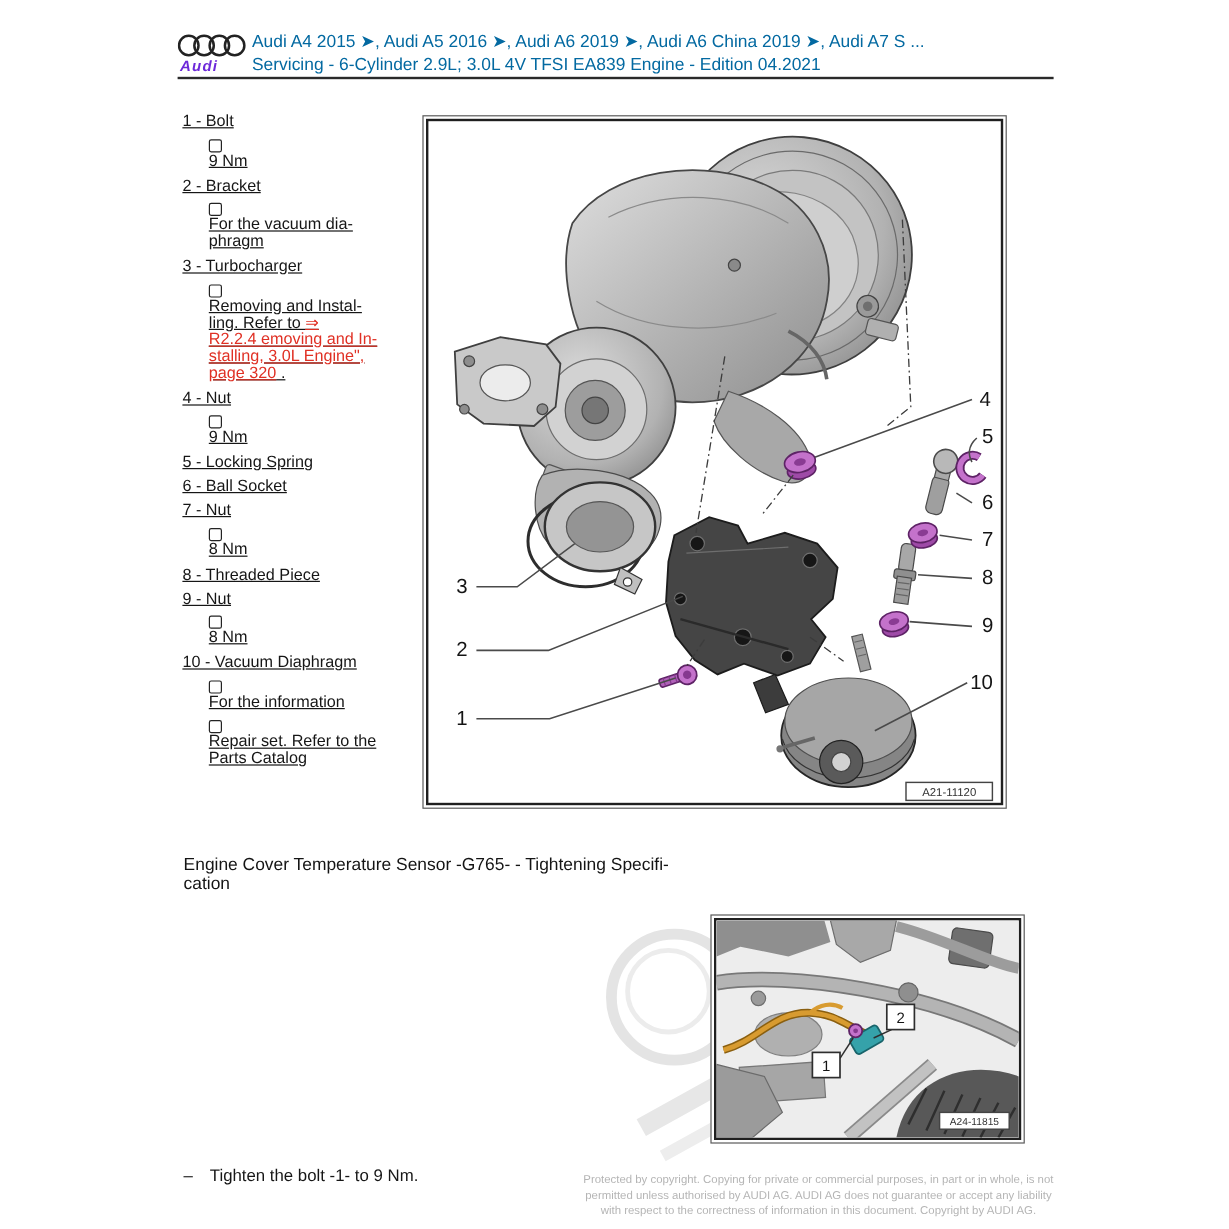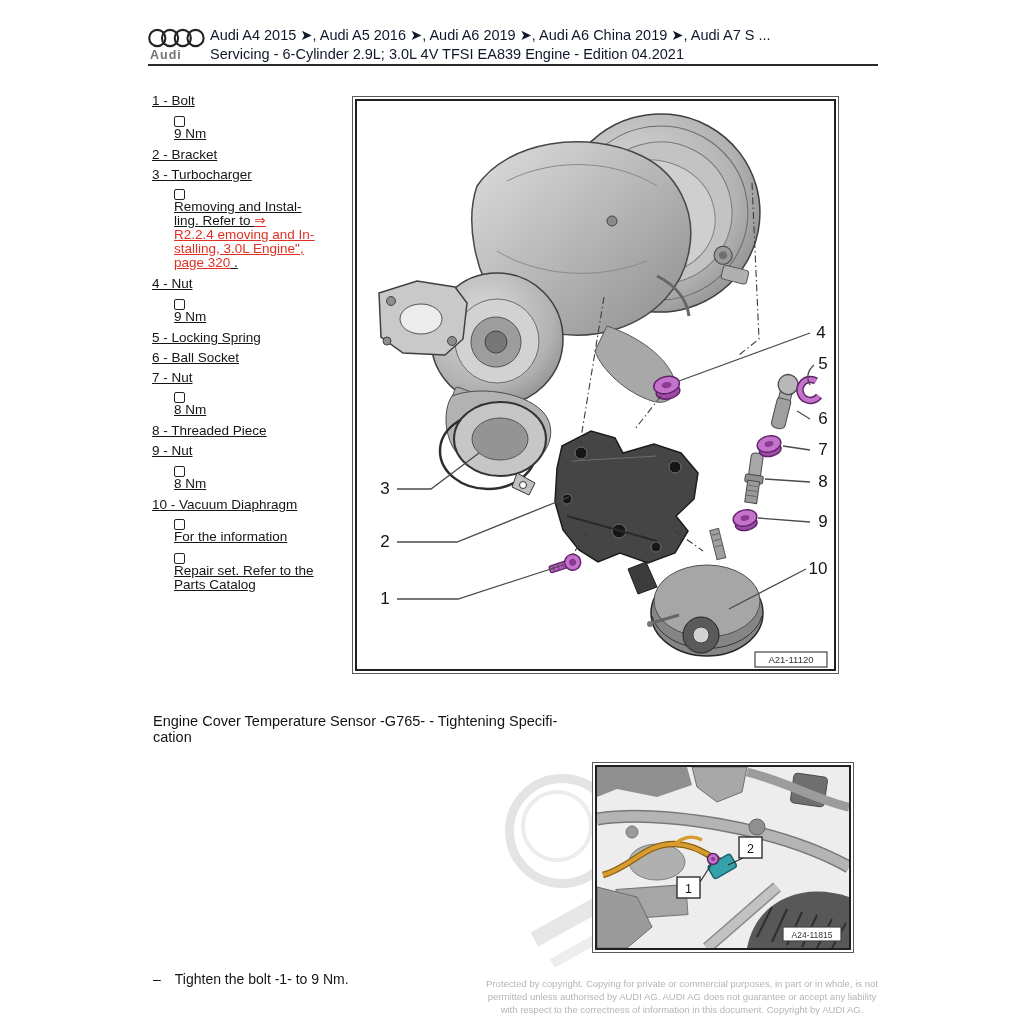--- a/index.html
+++ b/index.html
@@ -3,22 +3,22 @@
 <meta charset="utf-8">
 <style>
   html,body{margin:0;padding:0;}
   body{
     width:1024px;height:1024px;position:relative;background:#ffffff;
     font-family:"Liberation Sans","DejaVu Sans",sans-serif;color:#161616;
     overflow:hidden;
   }
   
   .logo-block{position:absolute;left:148px;top:27px;width:60px;}
-  .brand-word{font-weight:bold;font-size:12.5px;letter-spacing:1px;color:#737373;margin-top:-1px;margin-left:2px;}
-  .header-text{position:absolute;left:210px;top:26px;font-size:14.5px;line-height:18.5px;color:#0f172a;white-space:nowrap;}
+  .brand-word{font-weight:bold;font-size:12.5px;letter-spacing:1px;color:#6d28d9;margin-top:-1px;margin-left:2px;font-style:italic;}
+  .header-text{position:absolute;left:210px;top:26px;font-size:14.5px;line-height:18.5px;color:#0369a1;white-space:nowrap;}
   .header-rule{position:absolute;left:148px;top:64px;width:730px;height:2px;background:#2a2a2a;}
   
   .parts-list{position:absolute;left:152px;top:94px;width:205px;font-size:13.5px;line-height:14px;text-decoration:underline;}
   .part{margin-bottom:3px;}
   .part-label{margin-bottom:6px;white-space:nowrap;}
   .bullet{display:flex;margin-bottom:7px;padding-left:22px;flex-direction:column;}
   .cb{flex:0 0 auto;width:9px;height:9px;border:1.5px solid #232323;border-radius:2px;margin-top:1.5px;margin-right:9px;}
   .bullet-text{white-space:nowrap;}
   .red-link{color:#e03024;text-decoration:underline;cursor:pointer;}
   
@@ -68,20 +68,24 @@
 <div class="parts-list">
     <div class="part">
       <div class="part-label">1 - Bolt</div>
       <div class="bullet">
         <span class="cb"></span>
         <div class="bullet-text"><span>9 Nm</span></div>
       </div>
     </div>
     <div class="part">
       <div class="part-label">2 - Bracket</div>
+      <div class="bullet">
+        <span class="cb"></span>
+        <div class="bullet-text"><span>For the vacuum dia-</span><br><span>phragm</span></div>
+      </div>
     </div>
     <div class="part">
       <div class="part-label">3 - Turbocharger</div>
       <div class="bullet">
         <span class="cb"></span>
         <div class="bullet-text"><span>Removing and Instal-</span><br><span>ling. Refer to </span><span class="red-link">⇒</span><br><span class="red-link">R2.2.4 emoving and In-</span><br><span class="red-link">stalling, 3.0L Engine",</span><br><span class="red-link">page 320</span><span> .</span></div>
       </div>
     </div>
     <div class="part">
       <div class="part-label">4 - Nut</div>

